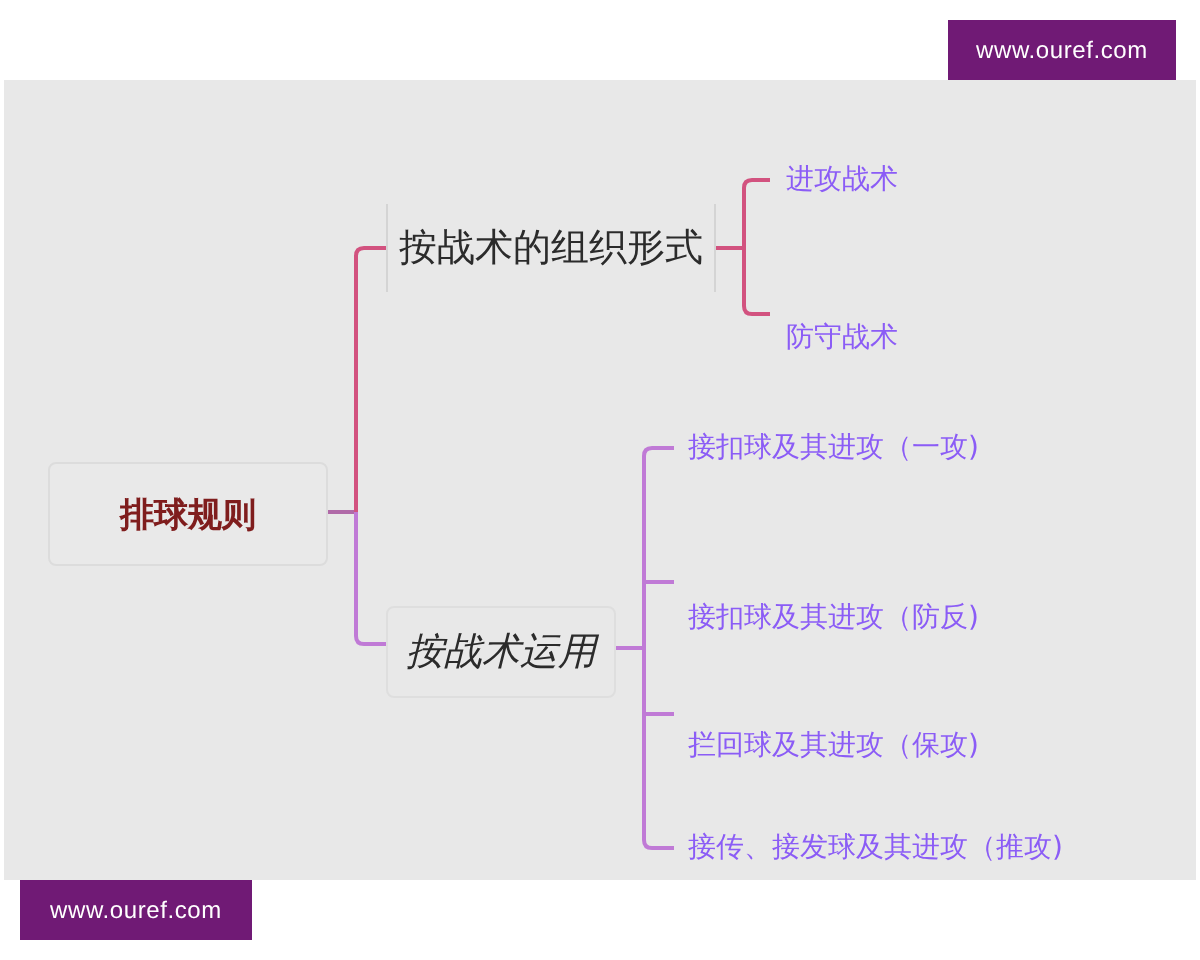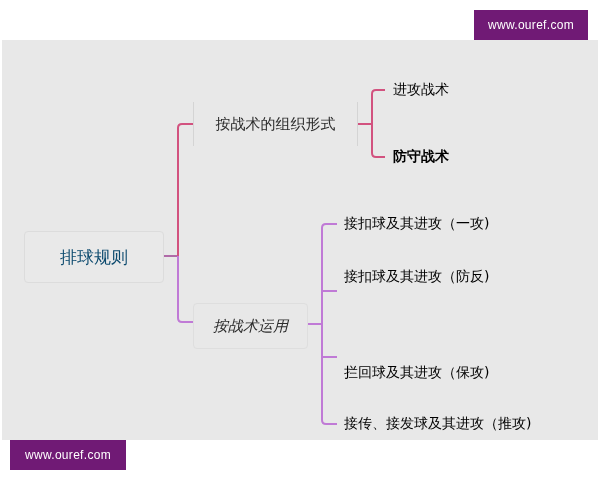--- a/index.html
+++ b/index.html
@@ -5,25 +5,25 @@
   html, body { margin:0; padding:0; background:#ffffff; }
   body { width:600px; height:480px; position:relative; overflow:hidden;
          font-family:"DejaVu Sans","Liberation Sans",sans-serif; }
   .canvas { position:absolute; left:2px; top:40px; width:596px; height:400px; background:#e8e8e8; }
   .wm { position:absolute; background:#701a75; color:#ffffff; font-size:12px;
         font-family:"Liberation Sans","DejaVu Sans",sans-serif; display:flex; align-items:center; justify-content:center; letter-spacing:0.3px; }
   .wm-top { left:474px; top:10px; width:114px; height:30px; }
   .wm-bot { left:10px; top:440px; width:116px; height:30px; }
   .node { position:absolute; display:flex; align-items:center; justify-content:center; color:#2b2b2b; }
   .root { left:24px; top:231px; width:138px; height:50px; border:1px solid #dcdcdc; border-radius:4px;
-          background:#e9e9e9; font-size:17px; font-weight:normal; color:#0c4a6e; }
-  .sub { border-left:1px solid #d4d4d4; border-right:1px solid #d4d4d4; font-size:15px; }
+          background:#e9e9e9; font-size:17px; font-weight:bold; color:#7f1d1d; }
+  .sub { border-left:1px solid #d4d4d4; border-right:1px solid #d4d4d4; font-size:19px; }
   .sub1 { left:193px; top:102px; width:163px; height:44px; }
   .sub2 { left:193px; top:303px; width:113px; height:44px; border:1px solid #dedede; border-radius:4px;font-style:italic; }
-  .leaf { position:absolute; font-size:14px; color:#000000; white-space:nowrap; }
+  .leaf { position:absolute; font-size:14px; color:#8b5cf6; white-space:nowrap; }
   svg.lines { position:absolute; left:0; top:0; }
 </style>
 </head>
 <body>
 
 <div class="wm wm-top">www.ouref.com</div>
 
 <div class="canvas"></div>
 
 <svg class="lines" width="600" height="480">
@@ -42,20 +42,20 @@
   <path d="M322 357 H337" stroke="#c07ad6" stroke-width="2" fill="none"></path>
   <path d="M322 324 V420 Q322 424 326 424 H337" stroke="#c07ad6" stroke-width="2" fill="none"></path>
 </svg>
 
 <div class="node root">排球规则</div>
 
 <div class="node sub sub1">按战术的组织形式</div>
 <div class="node sub sub2">按战术运用</div>
 
 <div class="leaf" style="left:393px; top:81px;">进攻战术</div>
-<div class="leaf" style="left:393px; top:148px;font-weight:bold;">防守战术</div>
+<div class="leaf" style="left:393px; top:160px;">防守战术</div>
 
 <div class="leaf" style="left:344px; top:215px;">接扣球及其进攻（一攻)</div>
-<div class="leaf" style="left:344px; top:268px;">接扣球及其进攻（防反)</div>
+<div class="leaf" style="left:344px; top:300px;">接扣球及其进攻（防反)</div>
 <div class="leaf" style="left:344px; top:364px;">拦回球及其进攻（保攻)</div>
 <div class="leaf" style="left:344px; top:415px;">接传、接发球及其进攻（推攻)</div>
 
 <div class="wm wm-bot">www.ouref.com</div>
 
 </body></html>

